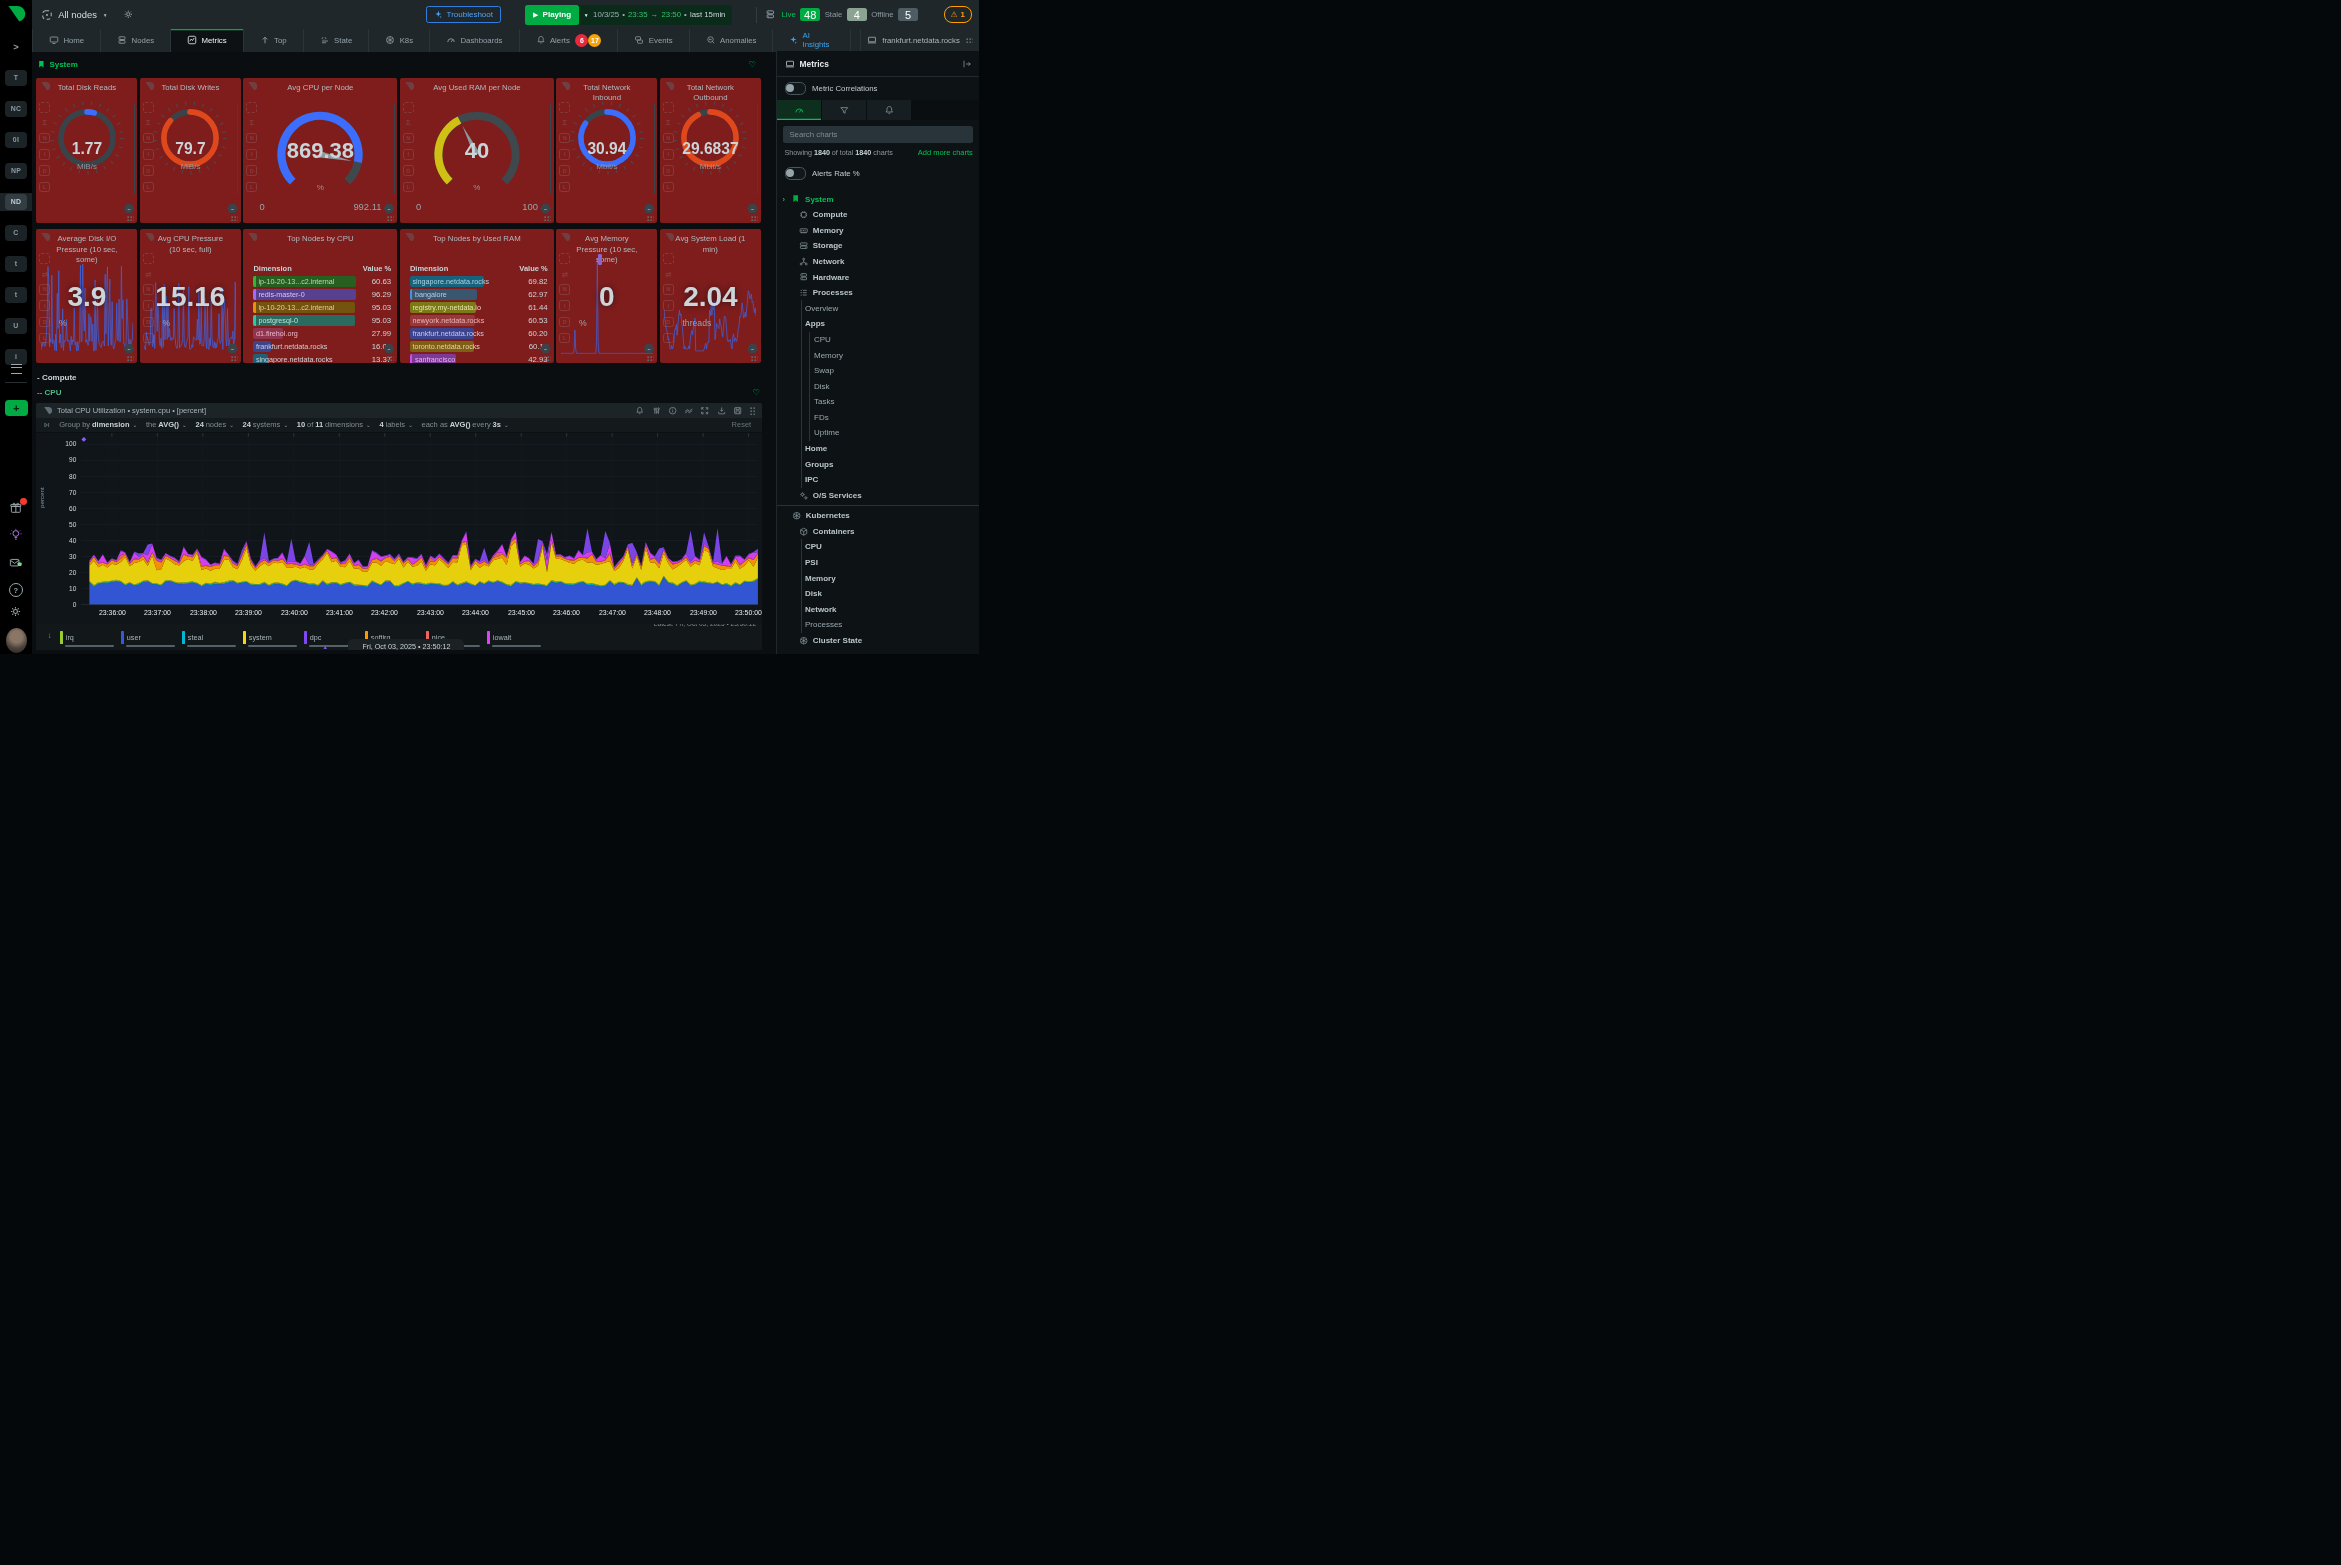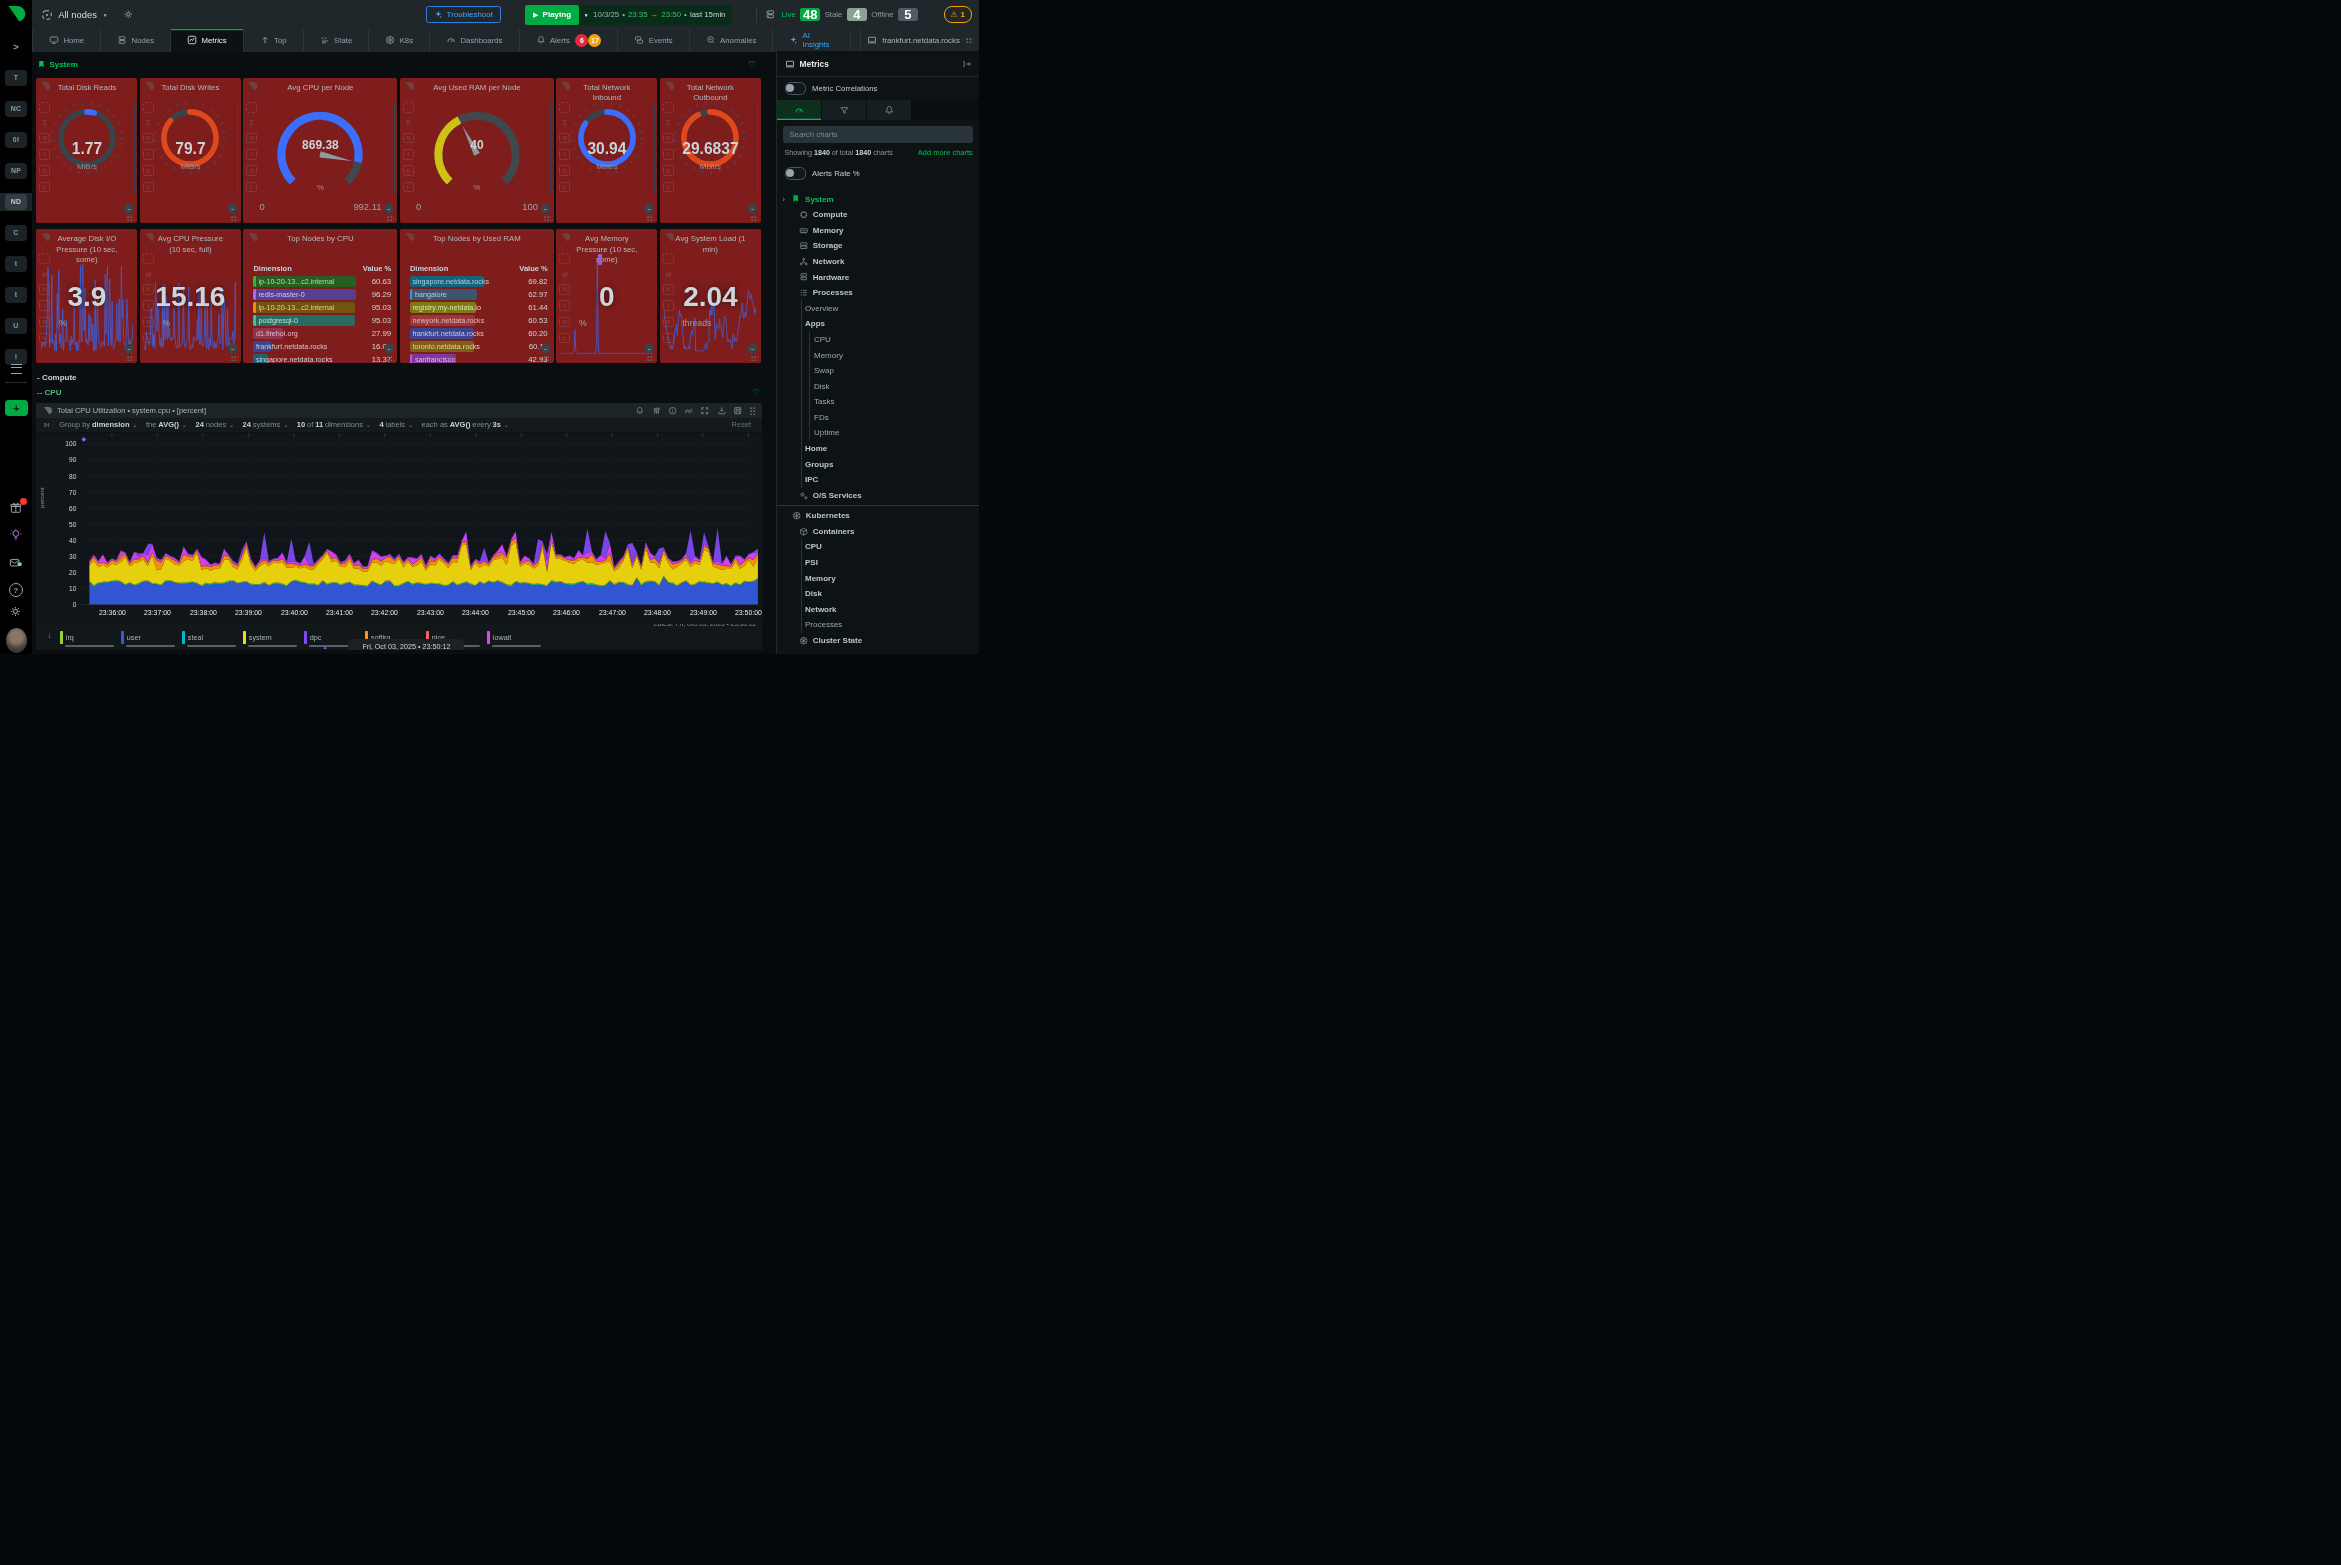--- a/index.html
+++ b/index.html
@@ -37,21 +37,21 @@
   .playpill .tri{font-size:6.9px;}
   .playchev{color:#e6eef0;font-size:5.6px;}
   .range{font-size:7.8px;color:#9fb0b6;display:flex;gap:3.1px;align-items:center;white-space:nowrap;}
   .range .g{color:#35c06b;}
   .range .w{color:#c9d4d8;}
   .nodestates{display:flex;align-items:center;gap:4.4px;border-left:0.6px solid #323c41;padding-left:8px;height:16px;}
   .srvico{width:10.6px;height:10.6px;color:#9fb0b6;margin-right:1.2px;}
   .lv{font-size:7.8px;}
   .lv.live{color:#00c157;}
   .lv.dim{color:#8d9ba2;}
-  .badge{min-width:15px;height:13px;border-radius:2.5px;color:#fff;font-size:13px;font-weight:bold;display:flex;align-items:center;justify-content:center;padding:0 2.5px;}
+  .badge{min-width:15px;height:13px;border-radius:2.5px;color:#fff;font-size:11px;font-weight:normal;display:flex;align-items:center;justify-content:center;padding:0 2.5px;}
   .warnpill{height:15px;border:0.9px solid #ffa000;border-radius:8px;color:#ffa000;font-size:7.8px;font-weight:bold;display:flex;align-items:center;gap:3.1px;padding:0 5.6px;margin-left:1.9px;}
   
   .navrow{position:absolute;left:32px;top:29px;right:0;height:22.5px;background:#20272b;display:flex;align-items:stretch;z-index:4;}
   .tab{display:flex;align-items:center;gap:4.4px;padding:0 16px;font-size:7.8px;color:#93a1a8;border-right:0.6px solid #2b3438;position:relative;}
   .tab:first-child{border-left:0.6px solid #2b3438;}
   .tab .nico{width:10px;height:10px;}
   .tab.active{background:#0d1113;color:#eef3f4;box-shadow:inset 0 1.2px 0 #00ab44;}
   .tab.ai{color:#35a6f4;}
   .cbadge{width:13px;height:13px;border-radius:50%;color:#fff;font-size:6.9px;font-weight:bold;display:flex;align-items:center;justify-content:center;}
   .nodechip{display:flex;align-items:center;gap:5px;margin-left:8.7px;padding:0 6.2px;border-left:0.6px solid #2b3438;font-size:7.8px;color:#aab6bb;}
@@ -76,21 +76,21 @@
   .hicon.nob{border:none;font-size:7.5px;}
   .hicon.dash{border-style:dashed;}
   .vscroll{position:absolute;right:2.5px;top:25px;bottom:29px;width:1.2px;background:#39434a;border-radius:0.6px;}
   .cardfoot{position:absolute;right:3.1px;bottom:2.5px;display:flex;flex-direction:column;align-items:flex-end;gap:1.9px;z-index:3;}
   .hexb{width:10.6px;height:9.4px;background:#39434a;clip-path:polygon(27% 0,73% 0,100% 50%,73% 100%,27% 100%,0 50%);display:flex;align-items:center;justify-content:center;color:#c9d4d8;font-size:5px;}
   .gfx{position:absolute;inset:0;z-index:1;}
   .gfx svg{position:absolute;left:50%;top:19px;transform:translateX(-50%);}
   .gval{position:absolute;left:0;right:0;text-align:center;font-weight:bold;color:#c9d4d8;z-index:2;}
   .ring .gval{top:62px;font-size:15.6px;}
   .ring .gunit{position:absolute;left:0;right:0;top:84px;text-align:center;font-size:8px;color:#8b979c;z-index:2;}
-  .meter .gval{top:60px;font-size:12px;}
+  .meter .gval{top:60px;font-size:22px;}
   .meter .gunit{position:absolute;left:0;right:0;top:105px;text-align:center;font-size:8px;color:#8b979c;z-index:2;}
   .gmin{position:absolute;left:16px;bottom:11.2px;font-size:9.4px;color:#97a4aa;z-index:2;}
   .gmax{position:absolute;right:16px;bottom:11.2px;font-size:9.4px;color:#97a4aa;z-index:2;}
   .bigval{position:absolute;left:0;right:0;top:52px;text-align:center;font-size:28px;font-weight:bold;color:#ccd6da;z-index:2;text-shadow:0 0 6.2px rgba(10,14,16,.65);}
   .bigunit{position:absolute;left:22.5px;top:89px;font-size:8.7px;color:#97a4aa;z-index:2;}
   .sparksvg{position:absolute;left:4.4px;right:4.4px;top:27.5px;bottom:6.2px;z-index:1;}
   .anomark{position:absolute;width:3.7px;height:10.6px;border-radius:1.2px;background:#9063cd;z-index:3;}
   
   .ttable{padding:19px 6.2px 0 10px;}
   .thead{display:flex;justify-content:space-between;font-size:7.5px;font-weight:bold;color:#c9d4d8;margin-bottom:2.5px;}

